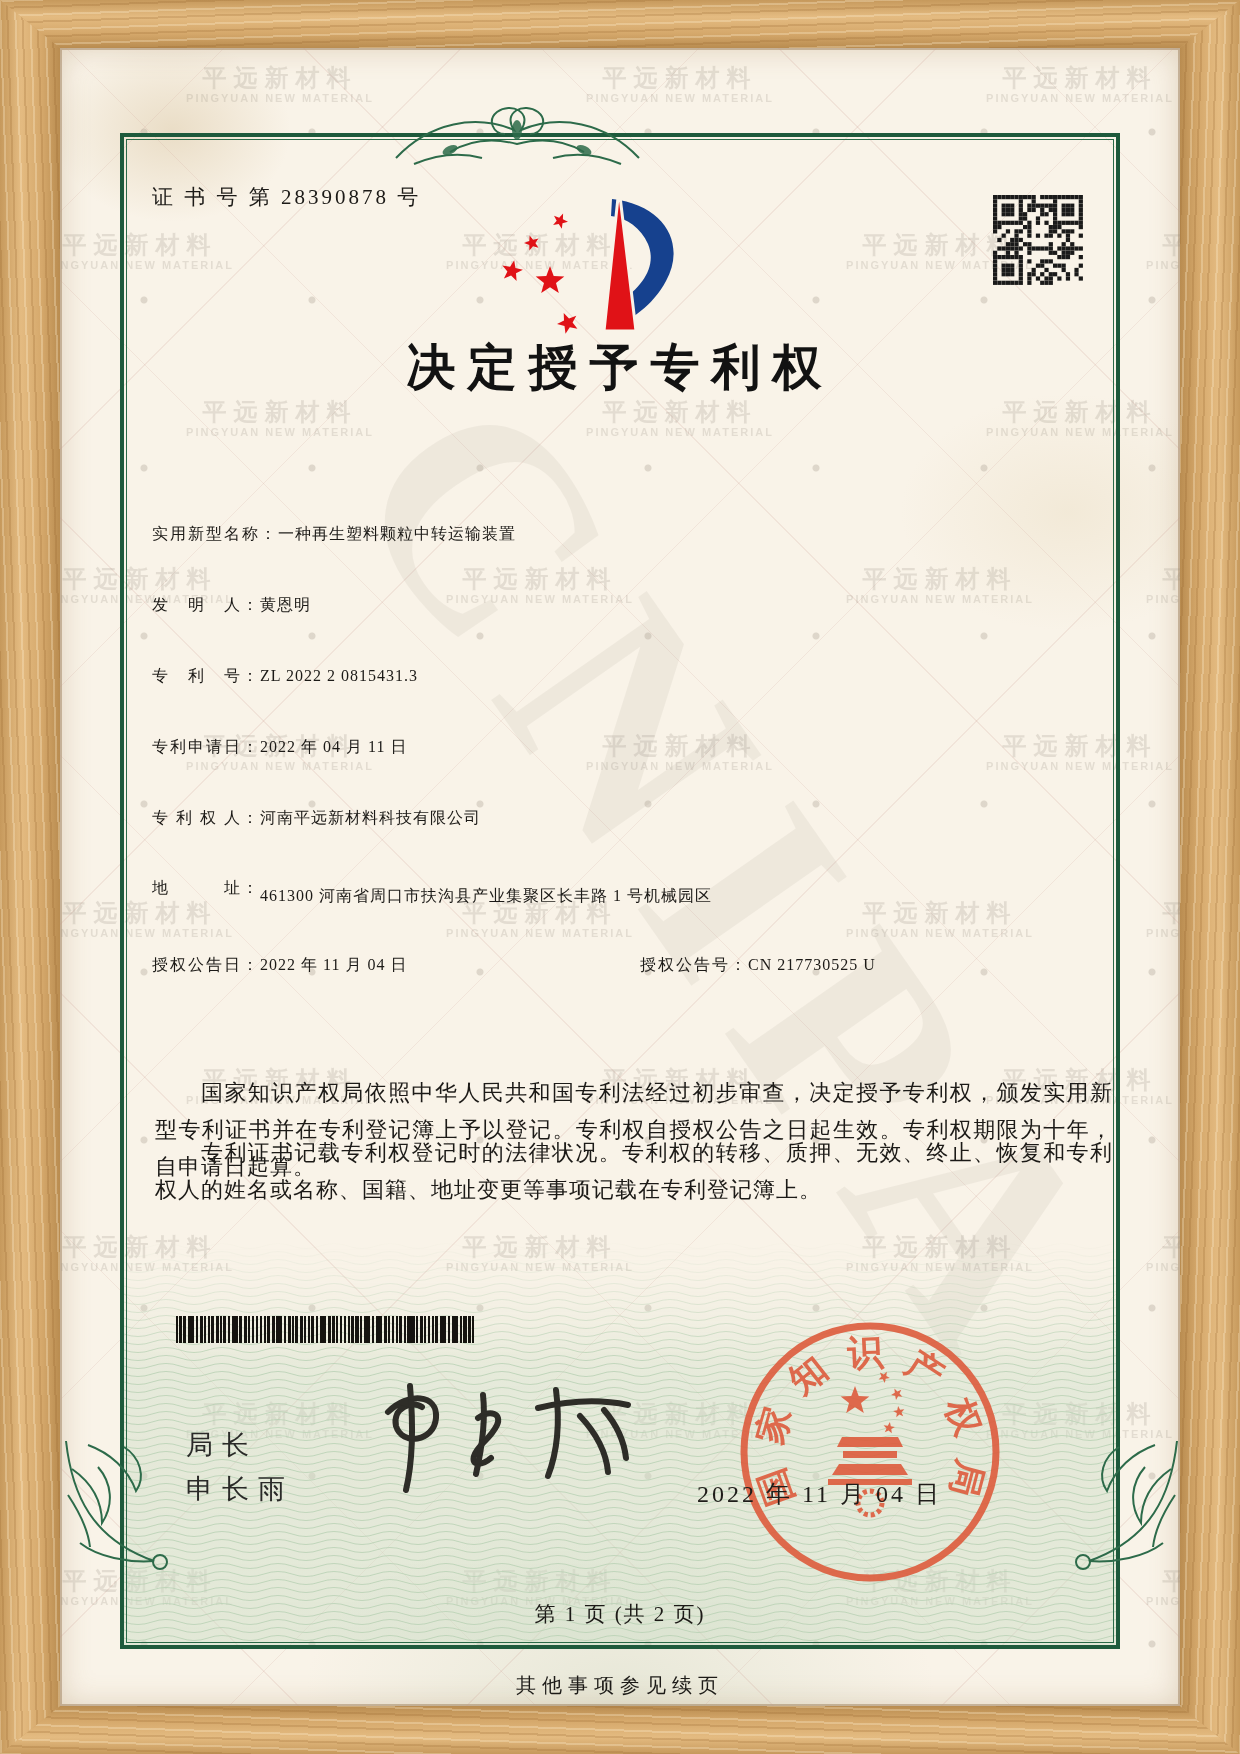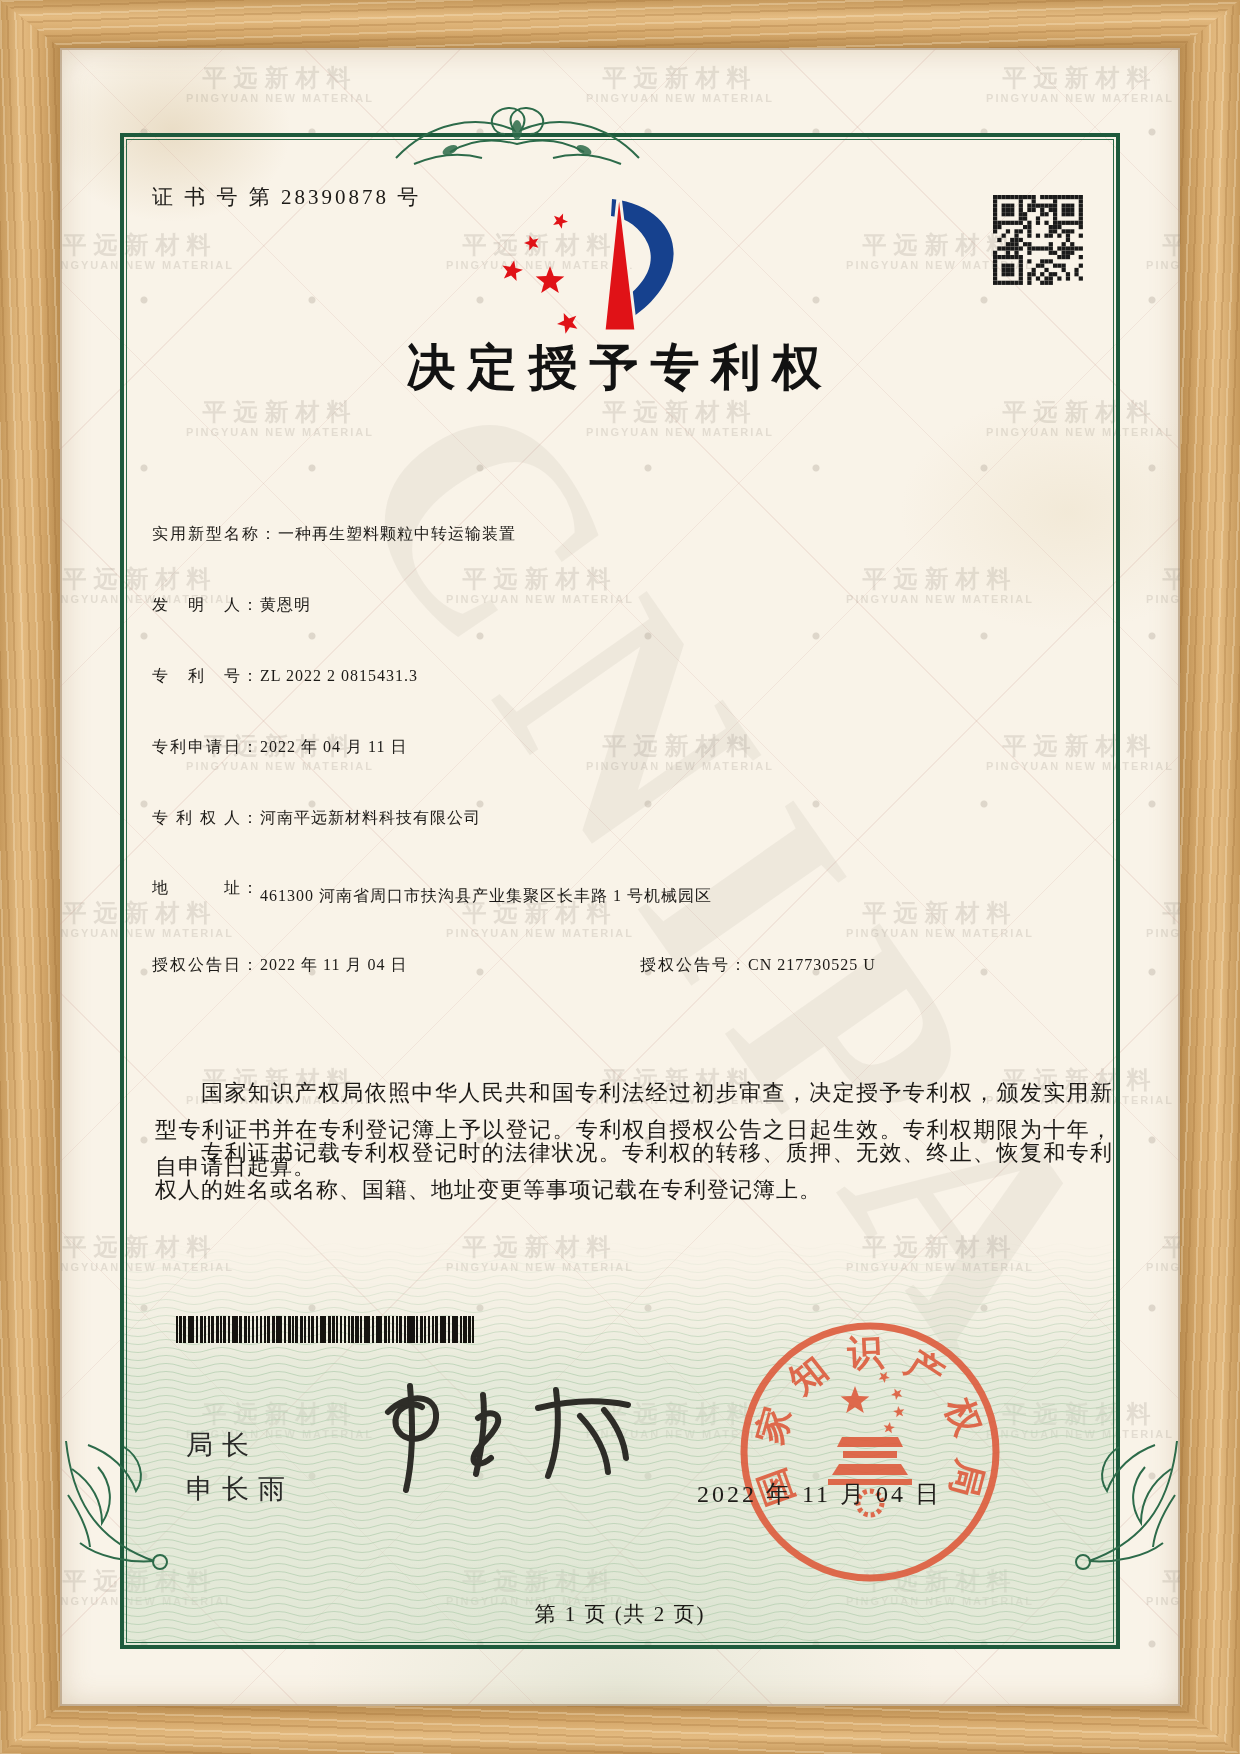--- a/index.html
+++ b/index.html
@@ -653,15 +653,16 @@
             <rect x="108" y="134" width="54" height="7"></rect>
             <path d="M97 158 h76 l-7 -11 h-62 z"></path>
             <rect x="93" y="162" width="84" height="6"></rect>
             <circle cx="135" cy="186" r="12" fill="none" stroke="#dd5b3c" stroke-width="5" stroke-dasharray="4 3"></circle>
           </g>
         </g>
       </svg>
       <div class="seal-date">2022 年 11 月 04 日</div>
 
       <div class="pageno">第 1 页 (共 2 页)</div>
+      <div class="note">其他事项参见续页</div>
     </div>
   </div>
 </div>
 
 </body></html>

